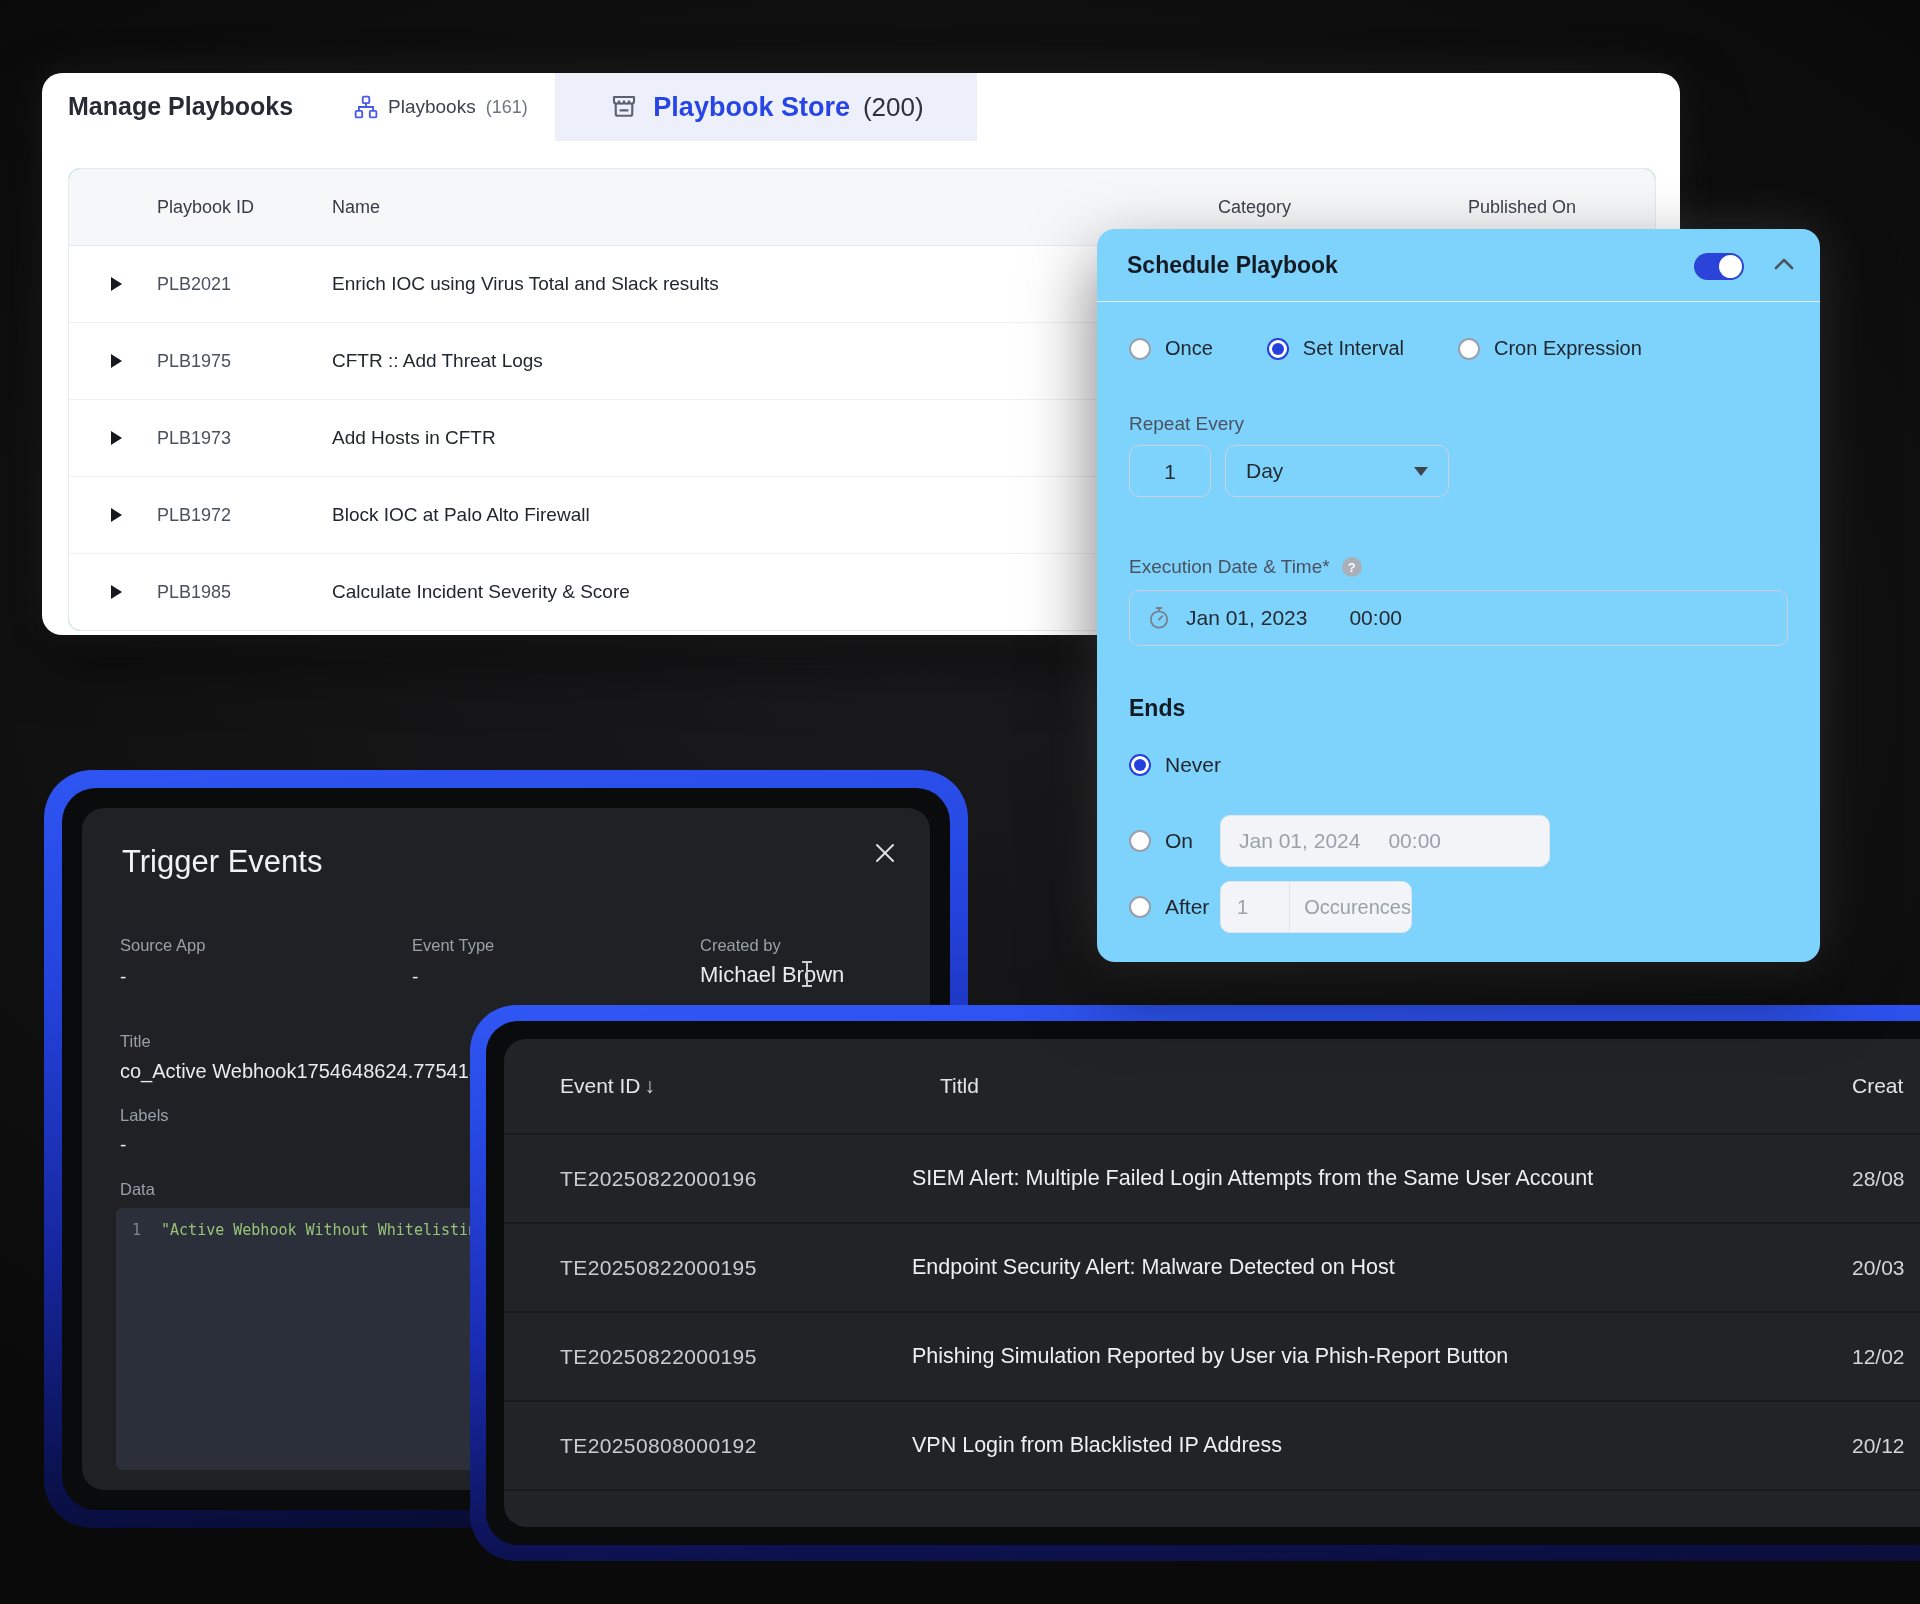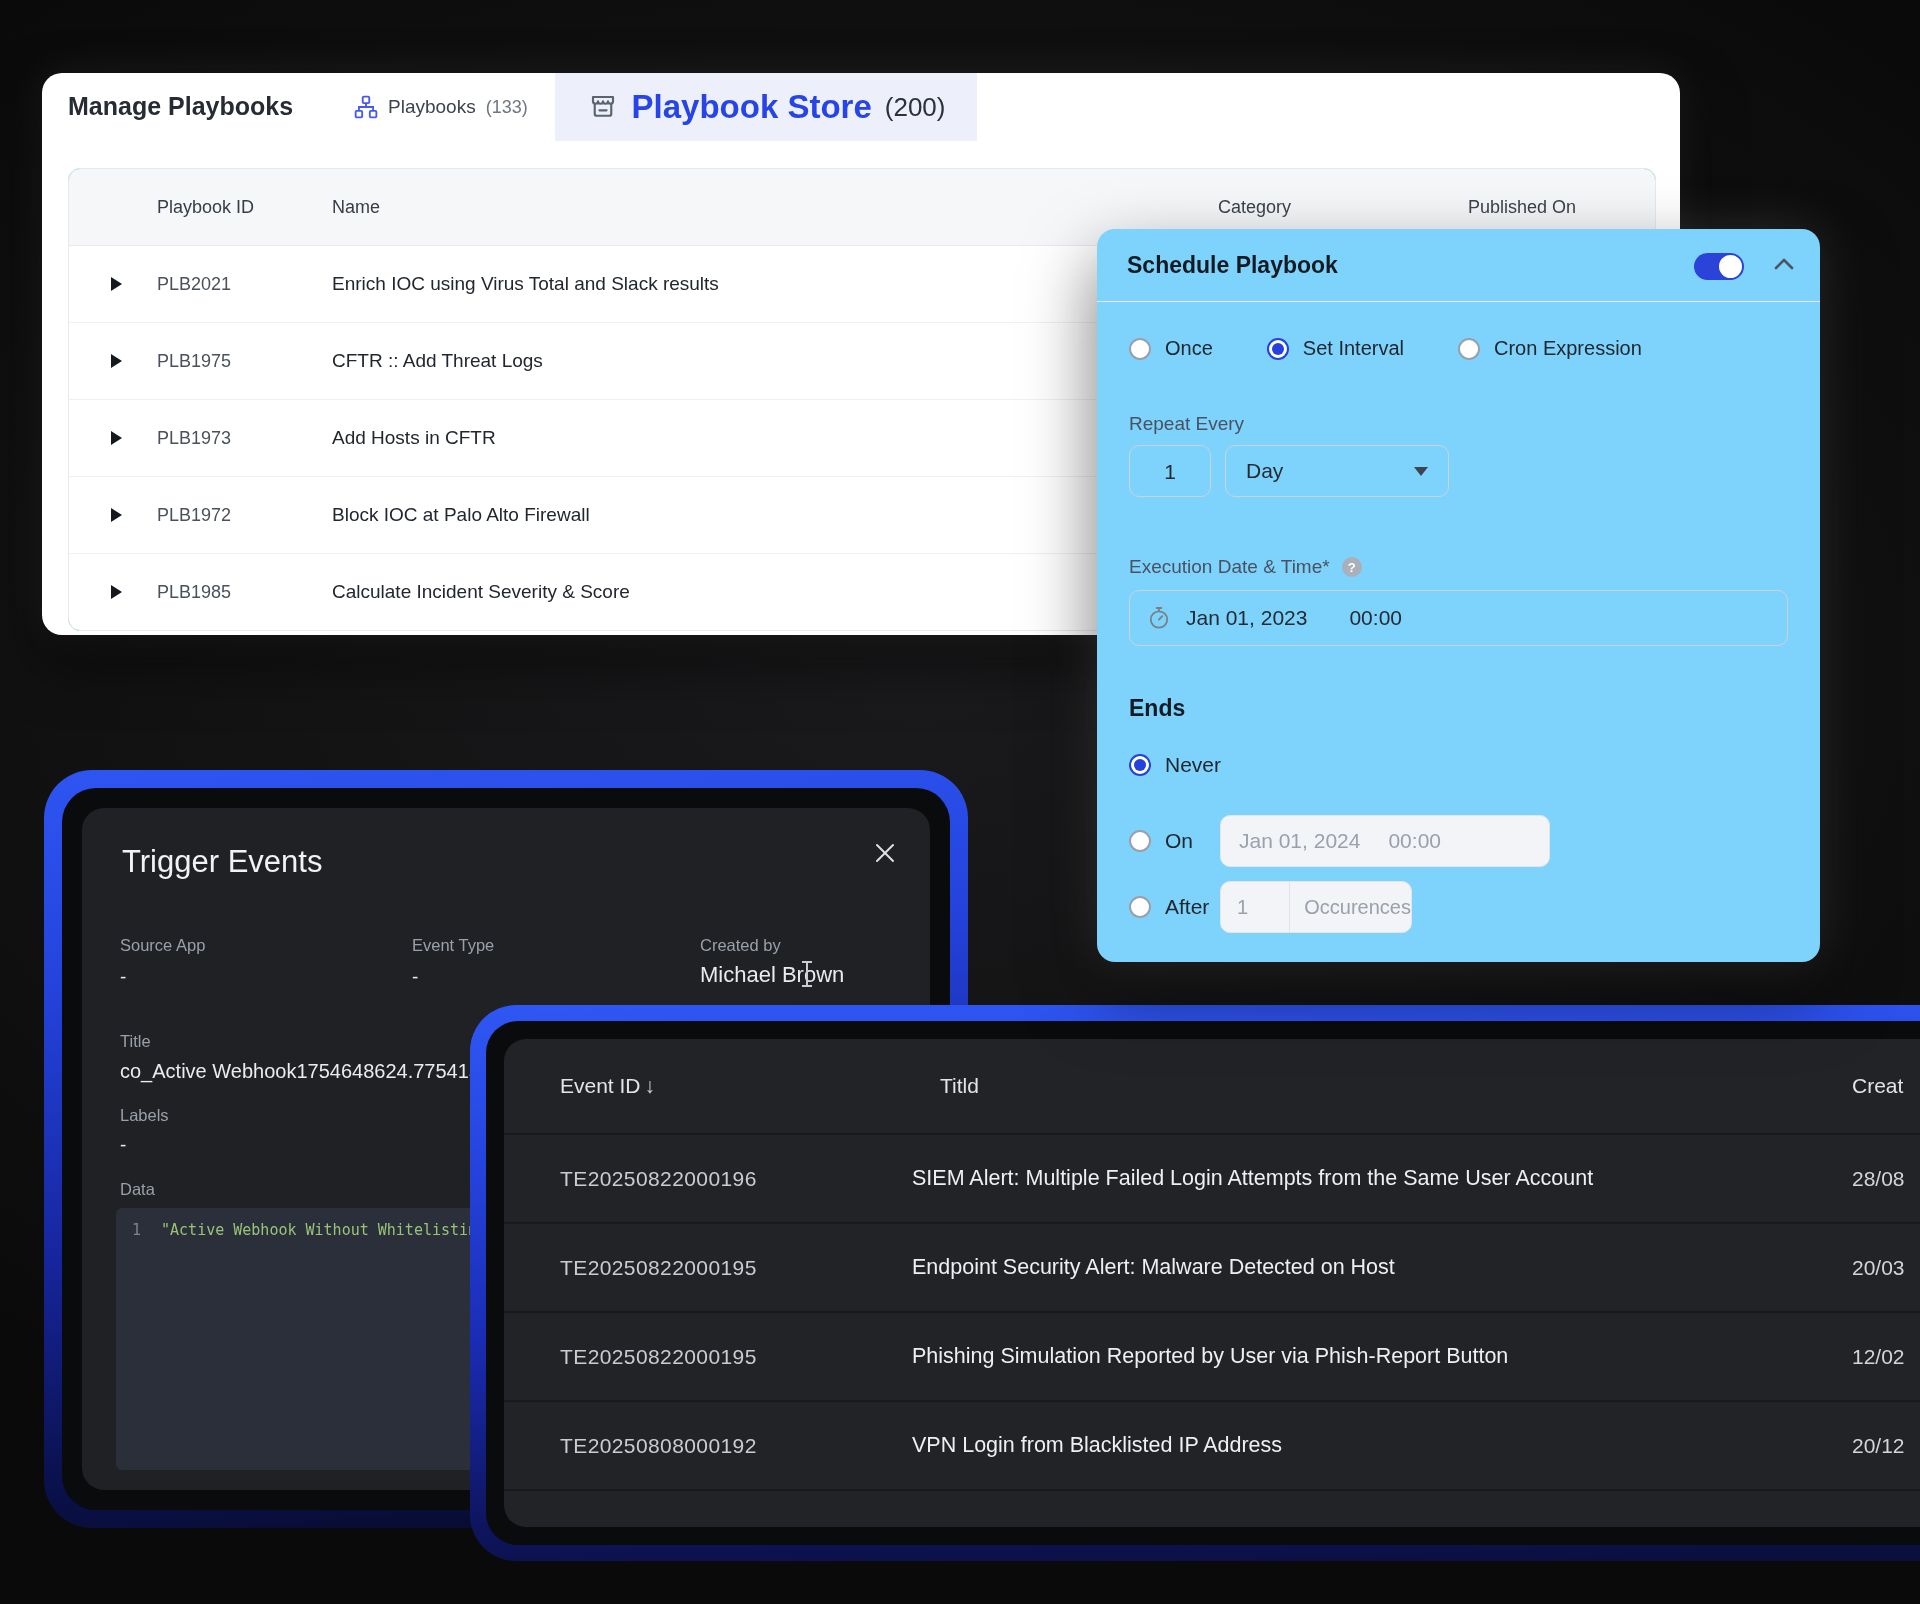--- a/index.html
+++ b/index.html
@@ -15,21 +15,21 @@
     box-shadow:0 0 46px rgba(255,255,255,.07), 0 26px 60px rgba(0,0,0,.55);
   }
   .pb-title{position:absolute;left:26px;top:19px;font-size:25px;font-weight:700;color:#262b34;}
   .tab-playbooks{position:absolute;left:312px;top:0;height:68px;display:flex;align-items:center;gap:10px;cursor:pointer;}
   .tab-playbooks .lbl{font-size:19px;color:#3d444f;}
   .tab-playbooks .cnt{font-size:18px;color:#6f7682;}
   .tab-store{
     position:absolute;left:513px;top:0;width:422px;height:68px;background:#edf0fb;
     display:flex;align-items:center;justify-content:center;gap:13px;cursor:pointer;
   }
-  .tab-store .lbl{font-size:33px;font-weight:700;color:#2745e6;}
+  .tab-store .lbl{font-size:27px;font-weight:700;color:#2745e6;}
   .tab-store .cnt{font-size:26px;color:#2c313c;}
   .pb-table{position:absolute;left:26px;top:95px;width:1586px;border:1px solid #e7e9ee;border-radius:12px;overflow:hidden;background:#14b8a6;}
   .pb-thead{height:76px;background:#f6f7f9;border-bottom:1px solid #e7e9ee;position:relative;}
   .pb-thead .th{position:absolute;top:0;line-height:76px;font-size:18px;font-weight:500;color:#363d49;}
   .th-id{left:88px;} .th-name{left:263px;} .th-cat{left:1149px;} .th-pub{left:1399px;}
   .pb-row{height:76px;border-bottom:1px solid #eef0f3;position:relative;background:#fff;}
   .pb-row:last-child{border-bottom:none;}
   .row-caret{position:absolute;left:42px;top:31px;width:0;height:0;cursor:pointer;
     border-left:11px solid #15181d;border-top:7px solid transparent;border-bottom:7px solid transparent;}
   .cell-id{position:absolute;left:88px;line-height:76px;font-size:18px;color:#4a515c;}
@@ -134,21 +134,21 @@
   <div class="tab-playbooks">
     <span>
       <svg width="24" height="24" viewBox="0 0 22 22" fill="none" stroke="#4759e8" stroke-width="1.7">
         <rect x="8" y="1.5" width="6" height="6" rx="1"></rect>
         <rect x="1.5" y="14.5" width="6" height="6" rx="1"></rect>
         <rect x="14.5" y="14.5" width="6" height="6" rx="1"></rect>
         <path d="M11 7.5v3.5 M4.5 14.5v-3.5h13v3.5"></path>
       </svg>
     </span>
     <span class="lbl">Playbooks</span>
-    <span class="cnt">(133)</span>
+    <span class="cnt">(161)</span>
   </div>
 
   <div class="tab-store">
     <span>
       <svg width="32" height="32" viewBox="0 0 24 24" fill="none" stroke="#5b6270" stroke-width="1.6" stroke-linecap="round" stroke-linejoin="round">
         <path d="M4.5 4.5h15v3.2c0 1.05-.84 1.9-1.88 1.9s-1.87-.85-1.87-1.9c0 1.05-.84 1.9-1.88 1.9S12 8.75 12 7.7c0 1.05-.84 1.9-1.87 1.9S8.25 8.75 8.25 7.7c0 1.05-.84 1.9-1.87 1.9S4.5 8.75 4.5 7.7z"></path>
         <path d="M5.8 9.6v7.4c0 .9.73 1.6 1.63 1.6h9.14c.9 0 1.63-.7 1.63-1.6V9.6"></path>
         <path d="M9.3 14.5h5.4"></path>
       </svg>
     </span>

